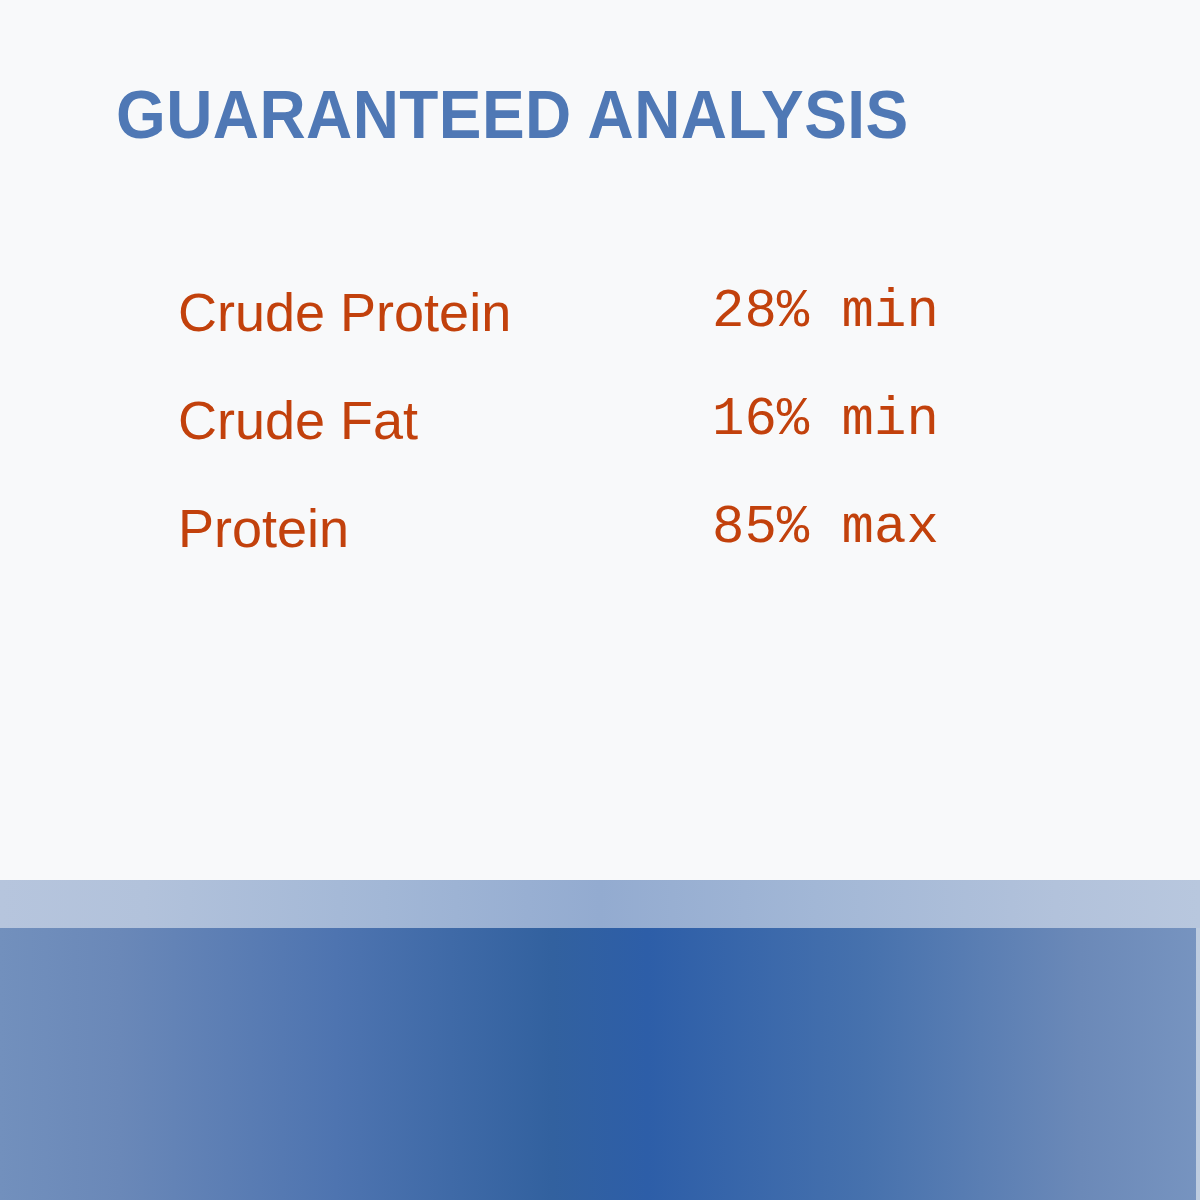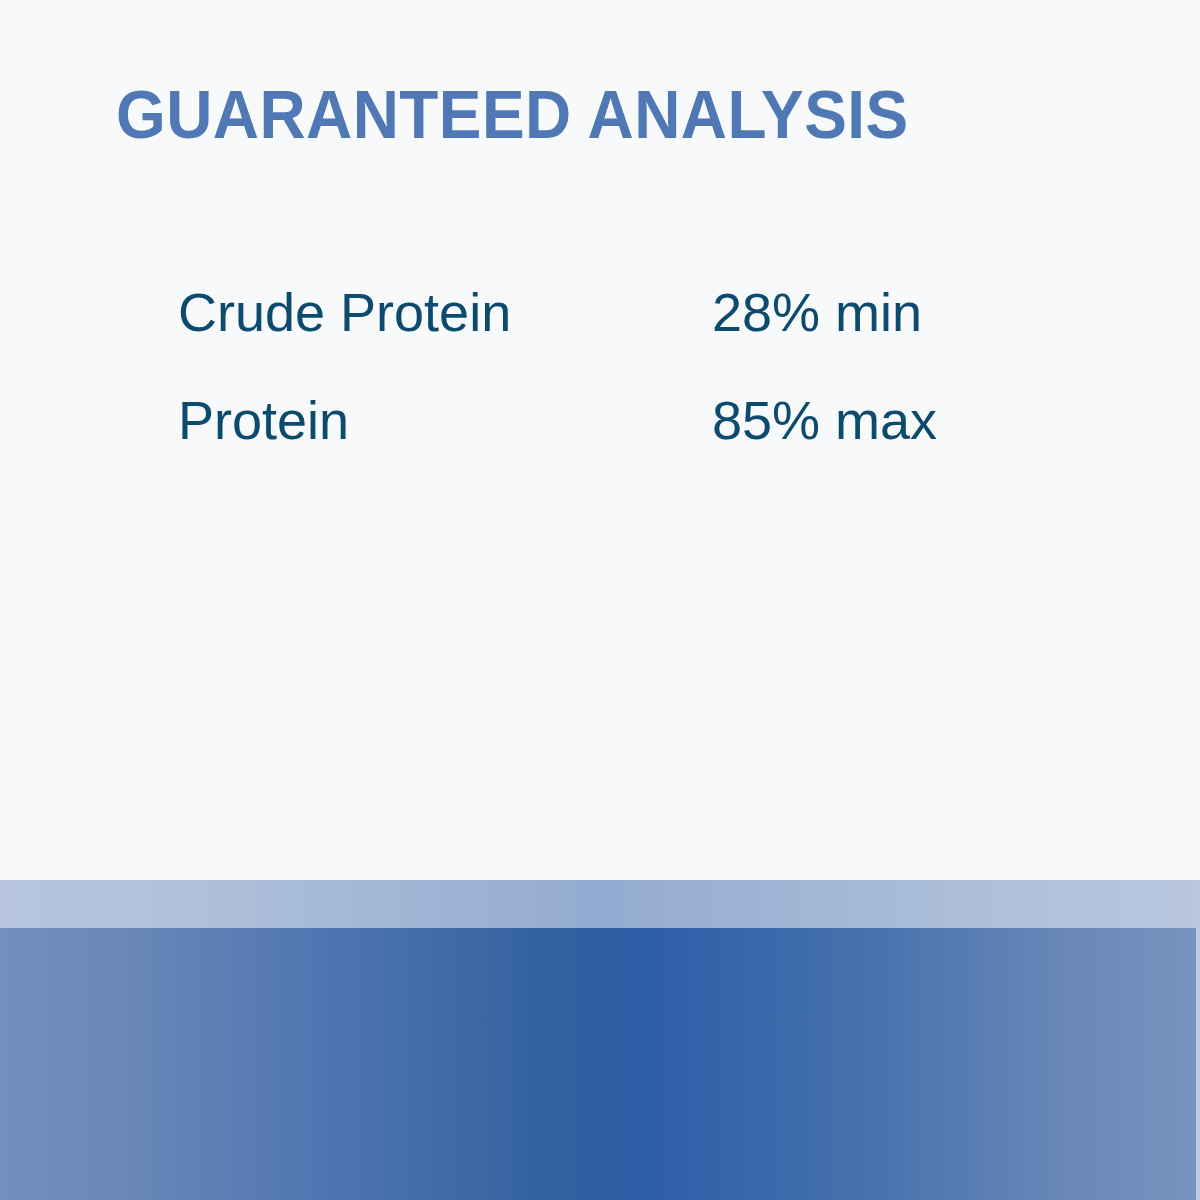--- a/index.html
+++ b/index.html
@@ -49,34 +49,35 @@
     border-collapse: collapse;
   }
 
   #nutrient-table tr {
     height: 108px;
   }
 
   #nutrient-table td {
     padding: 0;
     vertical-align: middle;
-    color: #0c4a6e;
+    color: #c2410c;
     font-family: "Liberation Sans Narrow", "Liberation Sans", sans-serif;
     font-size: 54px;
     font-weight: normal;
     line-height: 1.0;
     white-space: nowrap;
   }
 
   #nutrient-table td.nutrient-label-cell {
     width: 534px;
   }
 
   #nutrient-table td.nutrient-value-cell {
     width: 326px;
+    font-family: Liberation Mono, monospace;
   }
 
   
   #band-light {
     position: absolute;
     left: 0;
     top: 880px;
     width: 1200px;
     height: 48px;
     background: linear-gradient(to right,
@@ -122,20 +123,24 @@
 
   <div id="analysis-title">GUARANTEED ANALYSIS</div>
 
   <table id="nutrient-table">
     <tbody>
       <tr>
         <td class="nutrient-label-cell">Crude Protein</td>
         <td class="nutrient-value-cell">28% min</td>
       </tr>
       <tr>
+        <td class="nutrient-label-cell">Crude Fat</td>
+        <td class="nutrient-value-cell">16% min</td>
+      </tr>
+      <tr>
         <td class="nutrient-label-cell">Protein</td>
         <td class="nutrient-value-cell">85% max</td>
       </tr>
     </tbody>
   </table>
 
   <div id="band-light"></div>
   <div id="band-dark"></div>
   <div id="band-dark-edge-right"></div>
 

